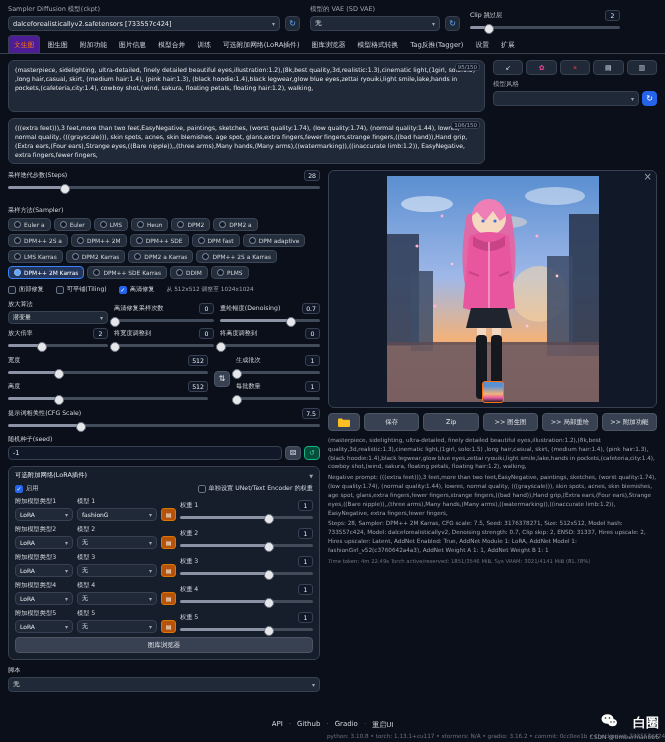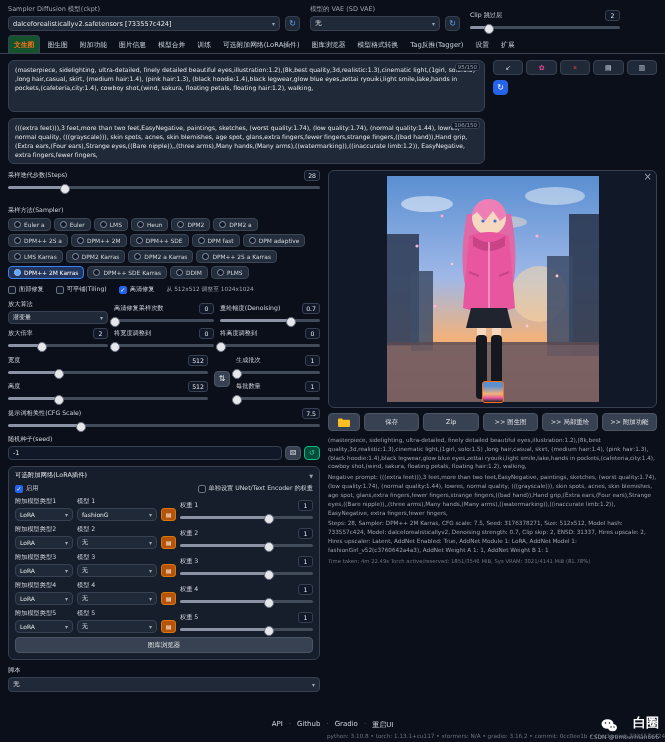--- a/index.html
+++ b/index.html
@@ -18,21 +18,21 @@
 
 .slider{display:flex;flex-direction:column;gap:2px;min-width:0;flex:1}
 .s-head{display:flex;justify-content:space-between;align-items:center;gap:4px;min-width:0}
 .s-label{font-size:6.2px;color:#d1d5db;white-space:nowrap;overflow:hidden;text-overflow:ellipsis}
 .s-num{font-size:6.2px;color:#e5e7eb;background:#111827;border:1px solid #374151;border-radius:3px;padding:1px 3px;min-width:15px;text-align:center;flex:none}
 .s-track{position:relative;height:3px;border-radius:2px;margin:3px 0 2px;background:linear-gradient(to right,#8b93a5 var(--p,0%),#424b5a var(--p,0%));cursor:pointer}
 .s-track::after{content:'';position:absolute;top:-2.5px;left:calc(var(--p,0%) - 4px);width:8px;height:8px;border-radius:50%;background:#e5e7eb;border:1px solid #6b7280}
 
 .tabs{display:flex;gap:2px;padding:0 8px;border-bottom:1px solid #374151;align-items:flex-end}
 .tab{font-size:6.8px;padding:4px 5px 3px;color:#cbd5e1;background:transparent;border:none;cursor:pointer;white-space:nowrap;font-family:inherit}
-.tab.active{color:#f97316;background:#14532d;border:1px solid #374151;border-bottom:none;border-radius:4px 4px 0 0;font-weight:bold}
+.tab.active{color:#f97316;background:#4c1d95;border:1px solid #374151;border-bottom:none;border-radius:4px 4px 0 0;font-weight:normal}
 
 .prompt-row{display:flex;gap:8px;padding:6px 8px 4px}
 .prompts{flex:1;display:flex;flex-direction:column;gap:6px;min-width:0}
 .pbox{position:relative;background:#1f2937;border:1px solid #374151;border-radius:6px;padding:4px 6px}
 .pcount{position:absolute;top:2px;right:4px;font-size:5.5px;color:#9ca3af;background:#111827;border:1px solid #374151;border-radius:3px;padding:0 2px}
 .ptext{width:100%;border:none;background:transparent;color:#e5e7eb;font-size:6.1px;line-height:1.5;font-family:inherit;resize:none;outline:none;display:block;overflow:hidden}
 .pos .ptext{height:42px}.neg .ptext{height:36px}
 .gen-panel{width:164px;display:flex;flex-direction:column;gap:5px;flex:none}
 .gen-btn{height:32px;background:linear-gradient(#fb923c,#ea580c);border:1px solid #c2410c;border-radius:6px;color:#fff;font-weight:bold;font-size:11px;cursor:pointer;font-family:inherit}
 .tool-row{display:flex;gap:3px}
@@ -84,21 +84,21 @@
 .info{font-size:5.7px;line-height:1.55;color:#9ca3af;word-break:break-word}
 .info p{margin-bottom:2px}
 .time{color:#6b7280;font-size:5.3px}
 
 .footer{margin-top:auto;text-align:right;padding:5px 0 3px}
 .f-links{font-size:7px;color:#d1d5db;display:flex;gap:6px;justify-content:center}
 .f-links a{color:#d1d5db;text-decoration:none;cursor:pointer}
 .sepd{color:#6b7280}
 .f-version{font-size:5.7px;color:#6b7280;margin-top:3px}
 .watermark{position:absolute;right:6px;bottom:2px;text-align:right}
-.brandrow{display:flex;align-items:flex-end;gap:16px;justify-content:flex-end}
+.brandrow{display:flex;align-items:flex-start;gap:16px;justify-content:flex-end}
 .brand{color:#fff;font-weight:bold;font-size:13px}
 .credit{font-size:6px;color:#8a8f98;margin-top:1px}
 </style>
 </head>
 <body>
 
 <div class="app">
 
   <div class="topbar">
     <div class="fld" style="width:292px">
@@ -158,20 +158,27 @@
     </div>
     <div class="gen-panel">
       <div class="tool-row">
         <button class="tool">↙</button>
         <button class="tool pink">✿</button>
         <button class="tool red">×</button>
         <button class="tool">▤</button>
         <button class="tool">▥</button>
       </div>
       <div class="style-row">
+        <div class="fld">
+          <span class="f-label">模型风格</span>
+          <div class="dd">
+            <span class="dd-val"></span>
+            <span class="dd-car">▾</span>
+          </div>
+        </div>
         <button class="sqbtn blue">↻</button>
       </div>
     </div>
   </div>
 
   <div class="cols">
 
     <div class="col-left">
 
       <div class="slider">

